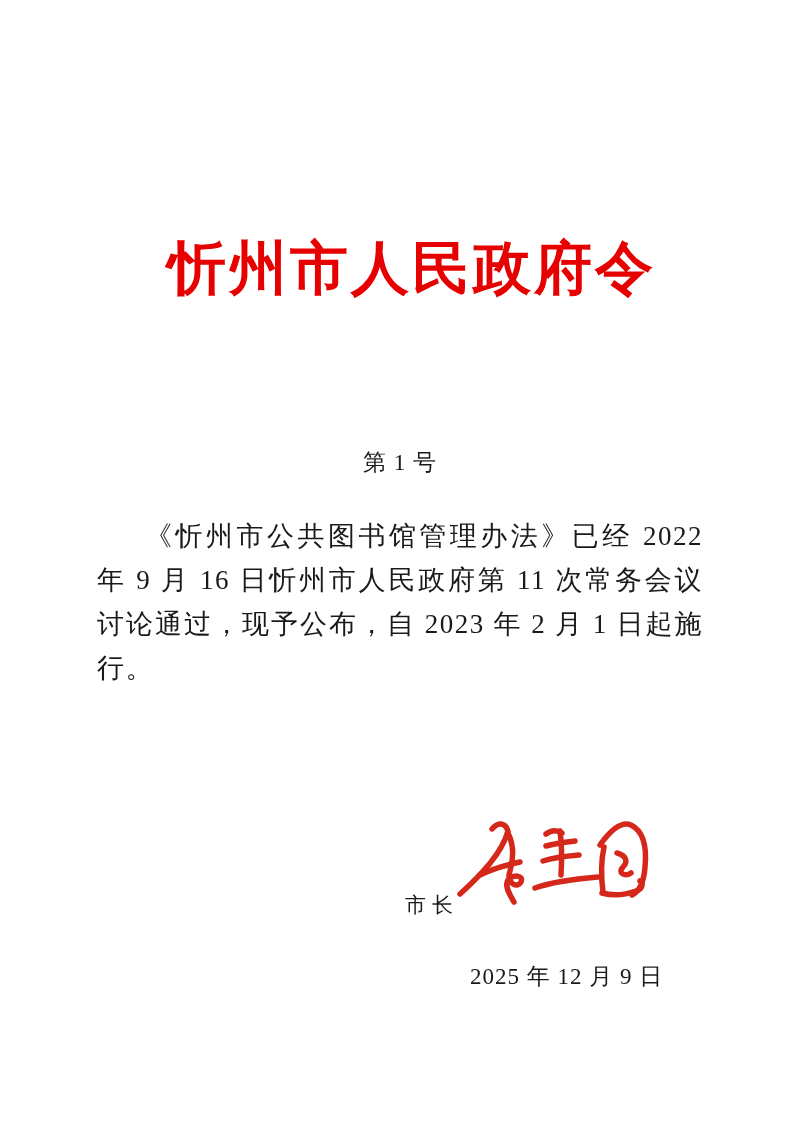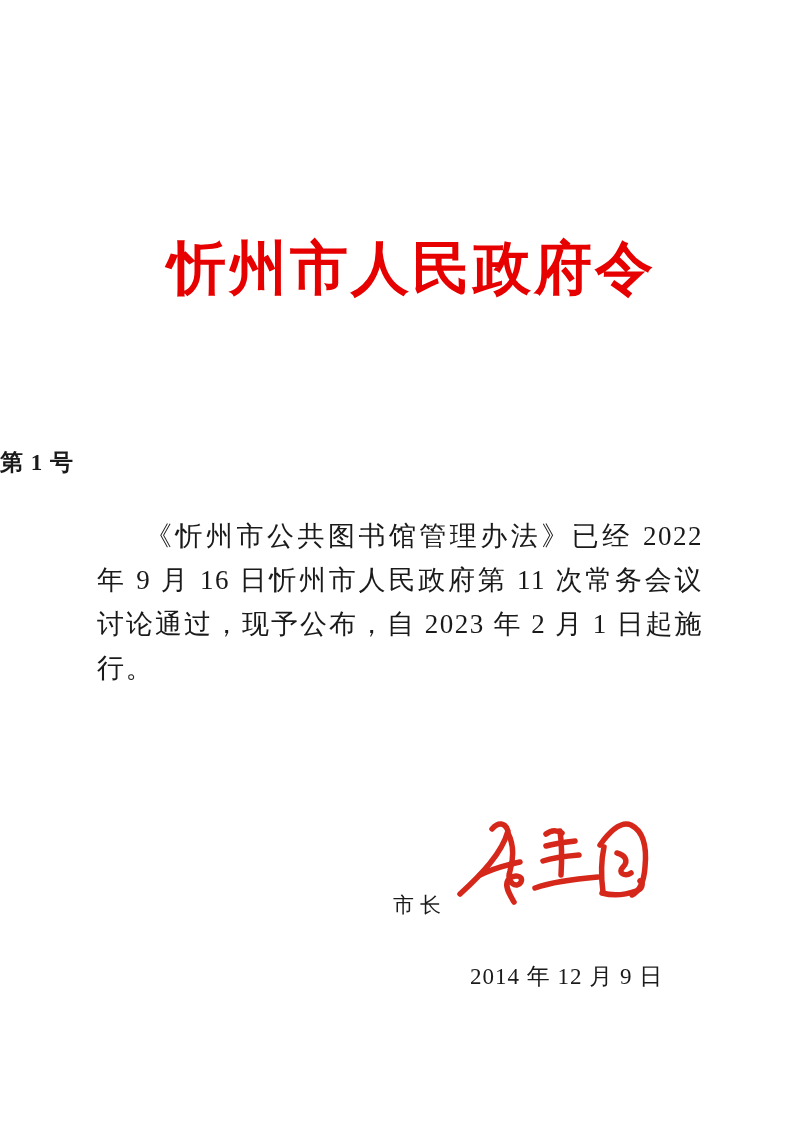--- a/index.html
+++ b/index.html
@@ -29,21 +29,22 @@
     line-height: 76px;
     letter-spacing: 3px;
     color: #e60000;
     white-space: nowrap;
   }
   .decree-number {
     position: absolute;
     top: 449px;
     left: 0;
     width: 800px;
-    font-weight: bold;
+    text-align: center;
+    font-weight: normal;
     font-size: 23px;
     line-height: 28px;
     letter-spacing: 1px;
   }
   .decree-body {
     position: absolute;
     top: 514px;
     left: 97px;
     width: 606px;
     margin: 0;
@@ -62,21 +63,21 @@
   }
   .signature-svg {
     position: absolute;
     left: 440px;
     top: 0;
     width: 230px;
     height: 130px;
   }
   .signer-title {
     position: absolute;
-    left: 393px;
+    left: 405px;
     top: 98px;
     font-size: 21px;
     line-height: 24px;
     letter-spacing: 6px;
     white-space: nowrap;
   }
   .decree-date {
     position: absolute;
     left: 470px;
     top: 169px;
@@ -122,16 +123,16 @@
         <path d="M 160,50 C 170,36 181,26 191,30 C 203,36 207,52 205,72 C 204,86 200,96 192,100"></path>
 
         <path d="M 177,58 C 185,60 189,66 183,72 C 177,78 185,82 191,78"></path>
 
         <path d="M 162,98 C 173,101 185,100 196,96 C 202,94 204,89 200,86"></path>
       </g>
     </svg>
 
     <div class="signer-title">市长</div>
 
-    <div class="decree-date">2014 年 12 月 9 日</div>
+    <div class="decree-date">2025 年 12 月 9 日</div>
   </div>
 
 </div>
 
 </body></html>

